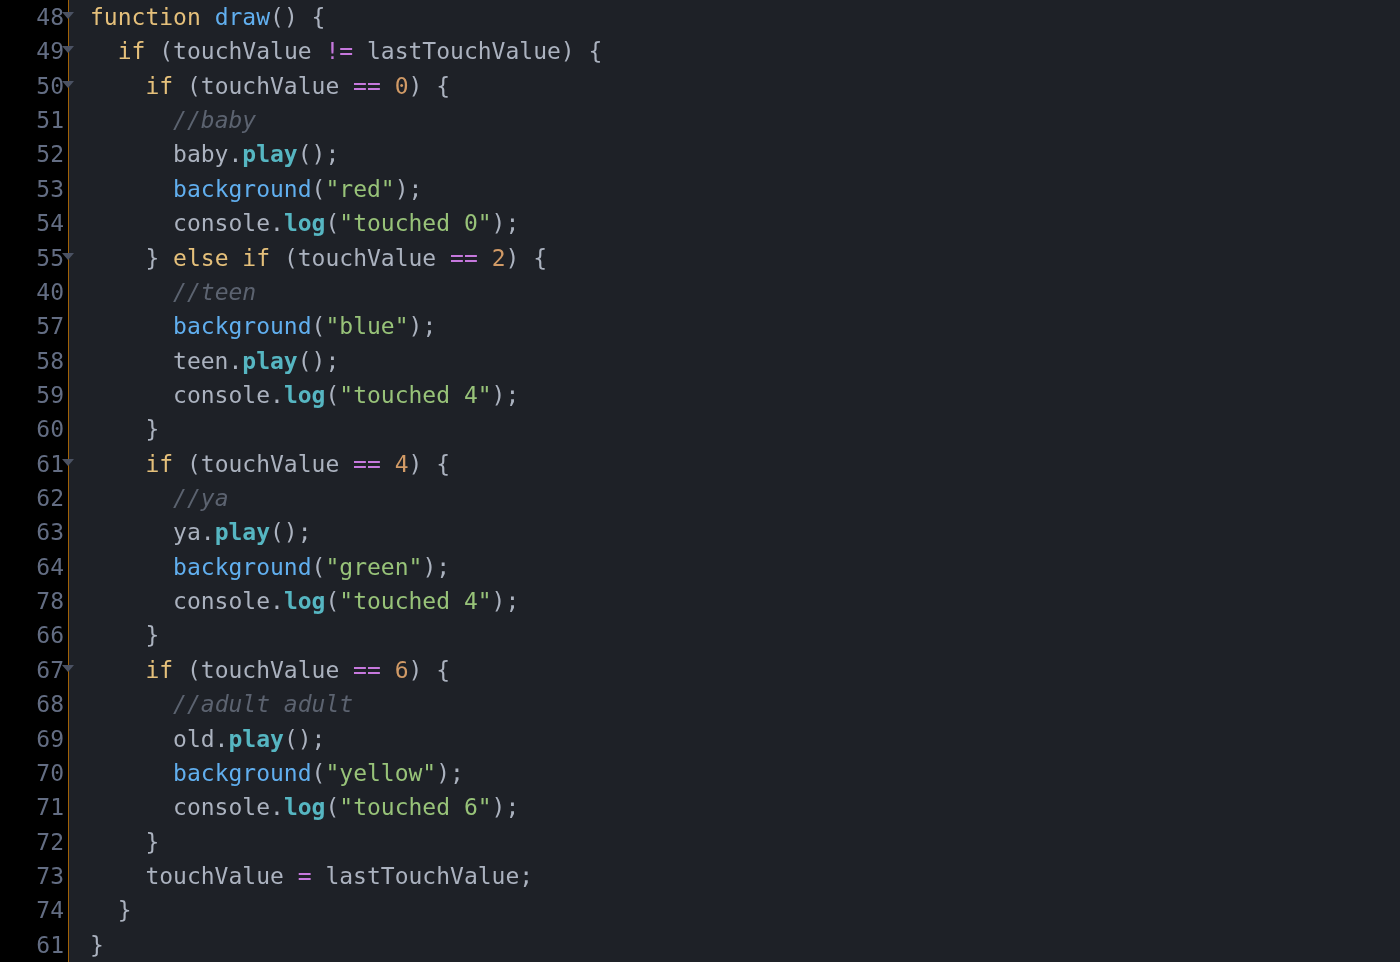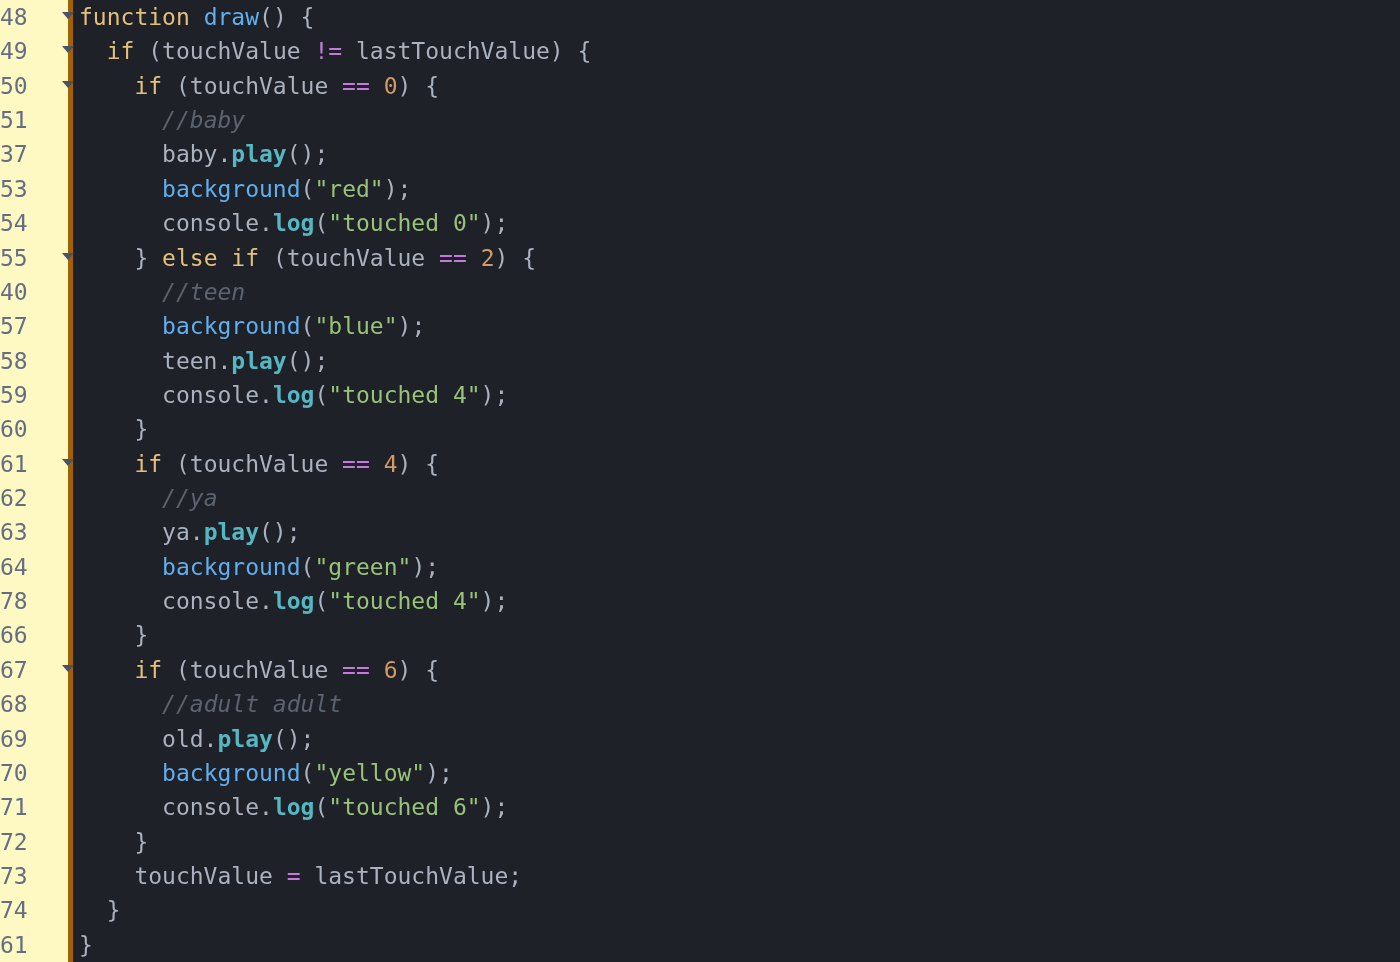--- a/index.html
+++ b/index.html
@@ -6,65 +6,65 @@
   html,body { width:1400px; height:962px; background:#1e2127; overflow:hidden; }
   .editor {
     display:flex;
     font-family:"SF Mono","Menlo","Consolas",monospace;
     font-size:23px;
     line-height:34.36px;
     width:100%;
     height:100%;
   }
   .gutter {
-    background:#fef9c3;
+    background:#000000;
     color:#636d83;
-    text-align:left;
+    text-align:right;
     padding:0 4px 0 0;
     user-select:none;
     width:68px;
     flex-shrink:0;
   }
   .gutter .ln { height:34.36px; position:relative; }
   .gutter .fold::after {
     content:"";
     position:absolute;
     right:-10px; top:12px;
     width:0; height:0;
     border-left:6px solid transparent;
     border-right:6px solid transparent;
     border-top:7px solid #4b5263;
   }
   .code {
     flex:1;
-    padding-left:6px;
+    padding-left:21px;
     color:#abb2bf;
     white-space:pre;
-    border-left:5px solid #a16207;
+    border-left:1px solid #a16207;
   }
   .row { height:34.36px; }
   .tok-kw   { color:#e5c07b; }       
   .tok-fn   { color:#61afef; }       
   .tok-meth { color:#56b6c2;font-weight:bold; }
   .tok-op   { color:#c678dd; }
   .tok-num  { color:#d19a66; }
   .tok-str  { color:#98c379; }
   .tok-cmt  { color:#5c6370; font-style:italic;margin-top:16px; }
   .tok-punc { color:#abb2bf; }
 </style>
 </head>
 <body>
 
 <div class="editor">
   <div class="gutter" id="gutter">
       <div class="ln fold">48</div>
       <div class="ln fold">49</div>
       <div class="ln fold">50</div>
       <div class="ln">51</div>
-      <div class="ln">37</div>
+      <div class="ln">52</div>
       <div class="ln">53</div>
       <div class="ln">54</div>
       <div class="ln fold">55</div>
       <div class="ln">40</div>
       <div class="ln">57</div>
       <div class="ln">58</div>
       <div class="ln">59</div>
       <div class="ln">60</div>
       <div class="ln fold">61</div>
       <div class="ln">62</div>

